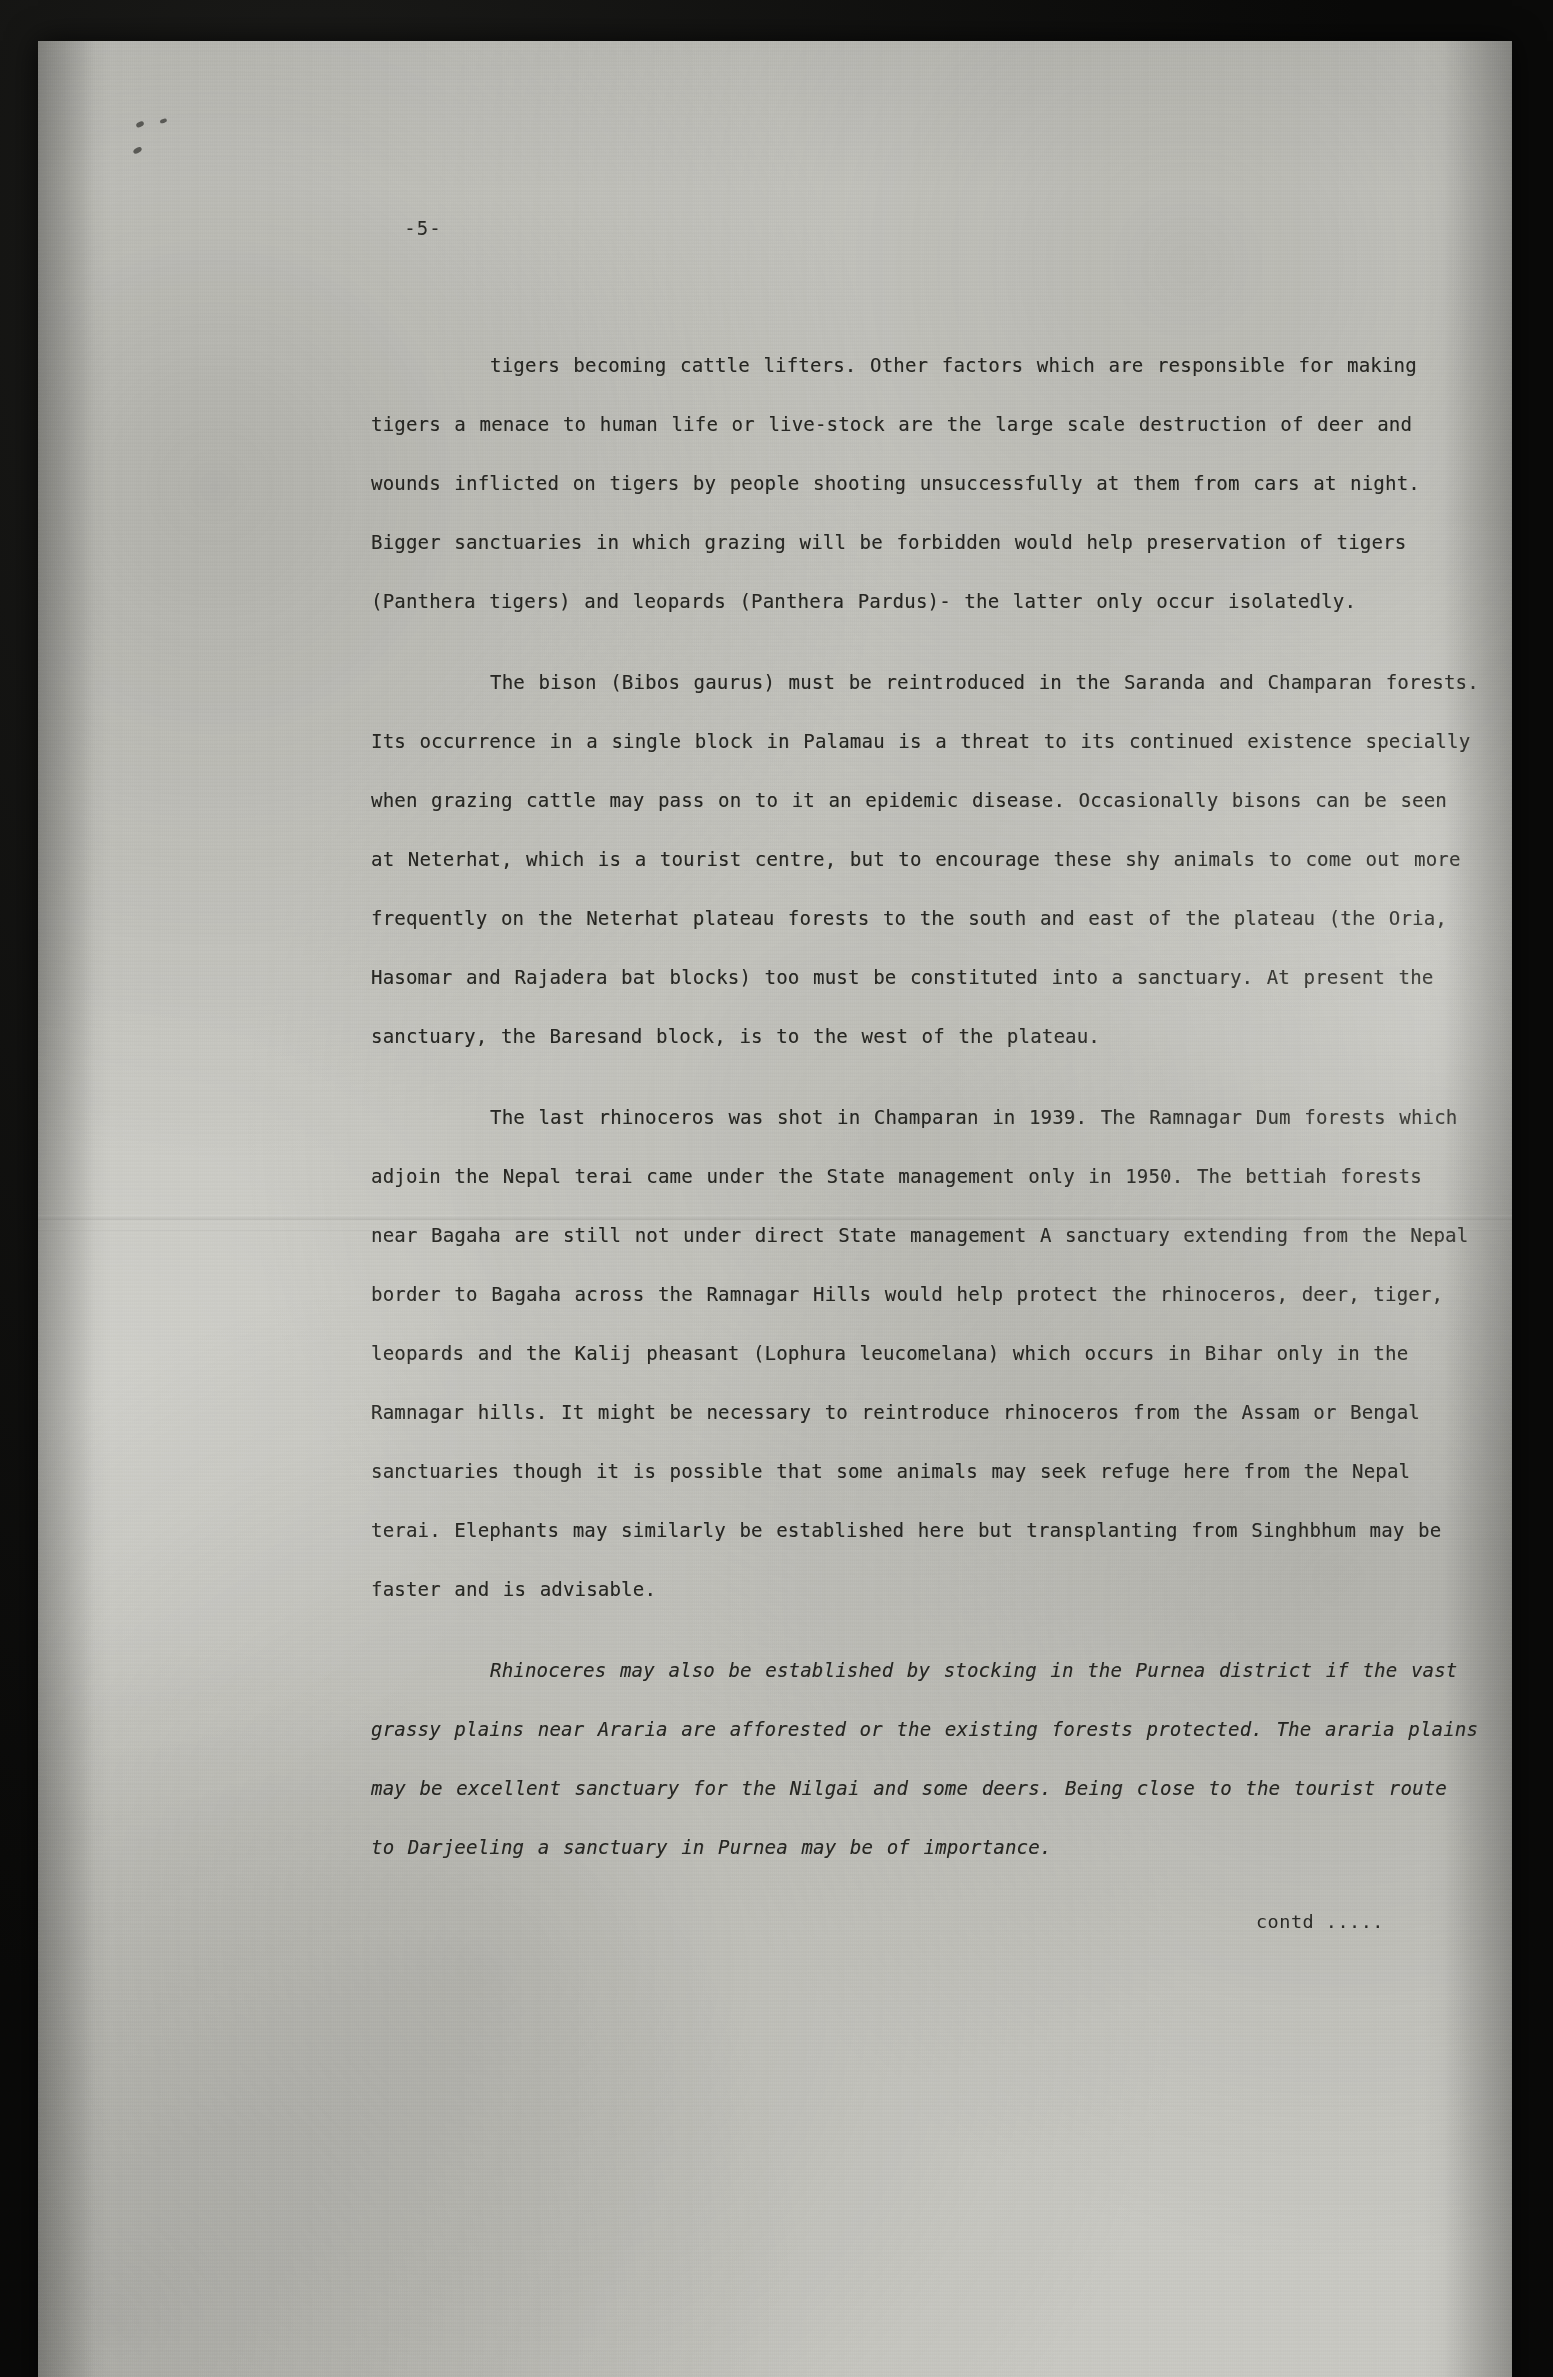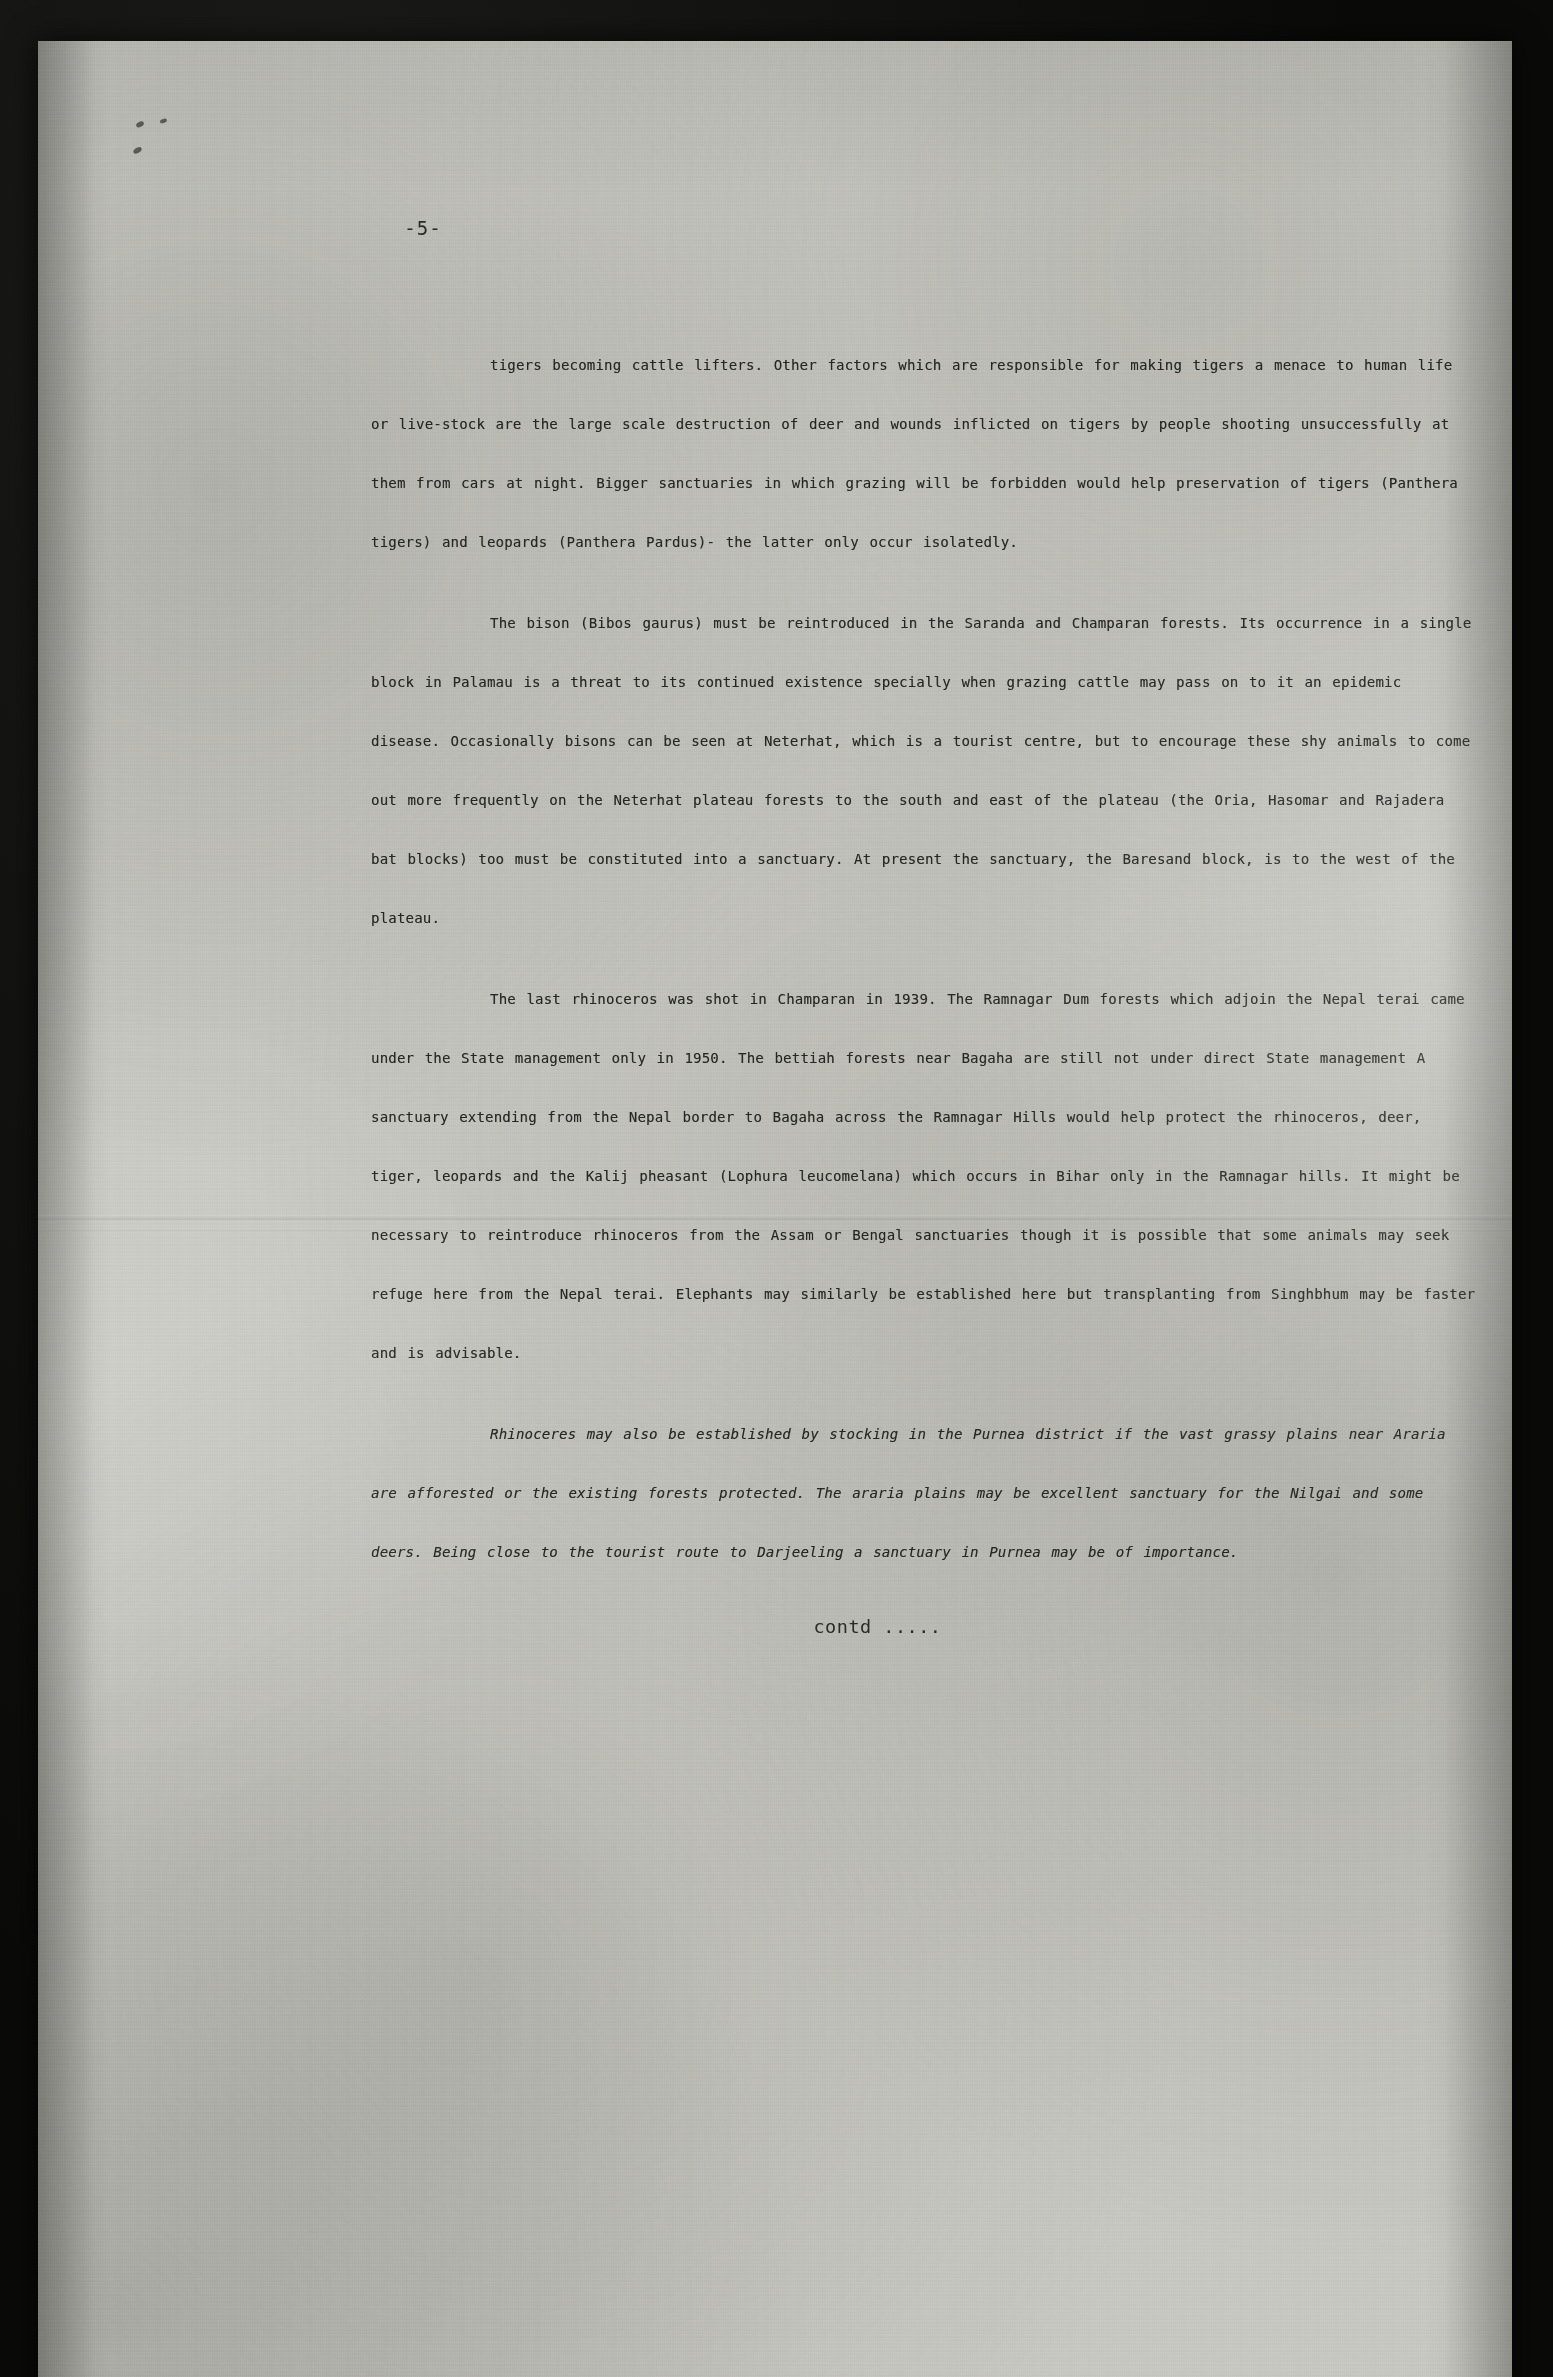--- a/index.html
+++ b/index.html
@@ -131,31 +131,31 @@
     position: absolute;
     left: 333px;
     top: 295px;
     width: 1108px;
   }
 
   p.para {
     margin: 0 0 22px 0;
     text-indent: 119px;
     line-height: 59px;
-    font-size: 14px;
+    font-size: 19px;
     letter-spacing: 0.2px;
     color: #262622;
     text-shadow: 0.3px 0.3px 0 rgba(35,35,31,0.35);
     word-spacing: 1.9px;
   }
   p.para:last-of-type { margin-bottom: 0; font-style: italic; }
 
   .contd {
     margin-top: 21px;
-    text-align: center;
+    text-align: right;
     padding-right: 95px;
     font-size: 18.5px;
     letter-spacing: 0.5px;
     color: #2a2a26;
     line-height: 48px;
   }
 
   
   .ink-fade {
     position: absolute;

